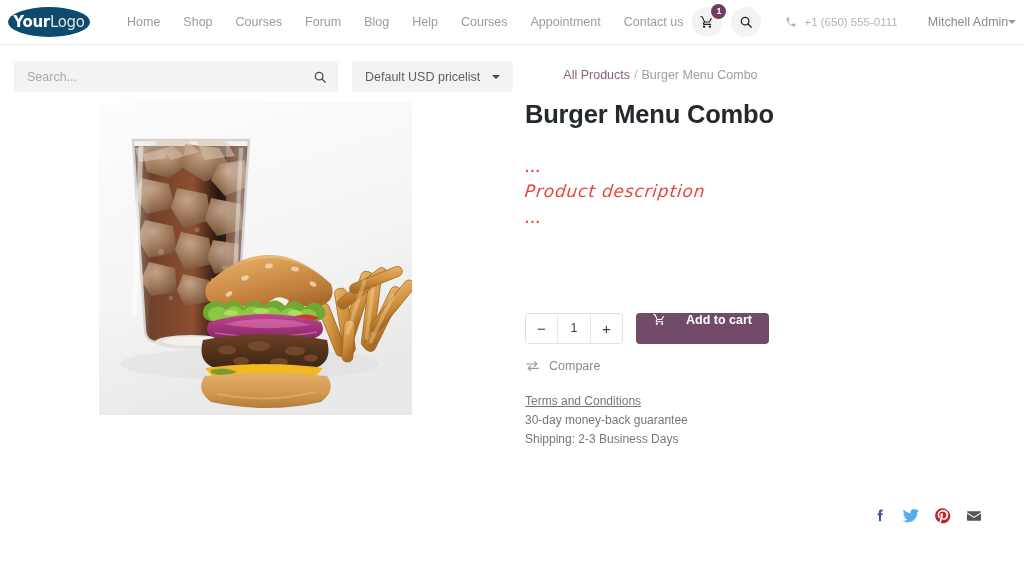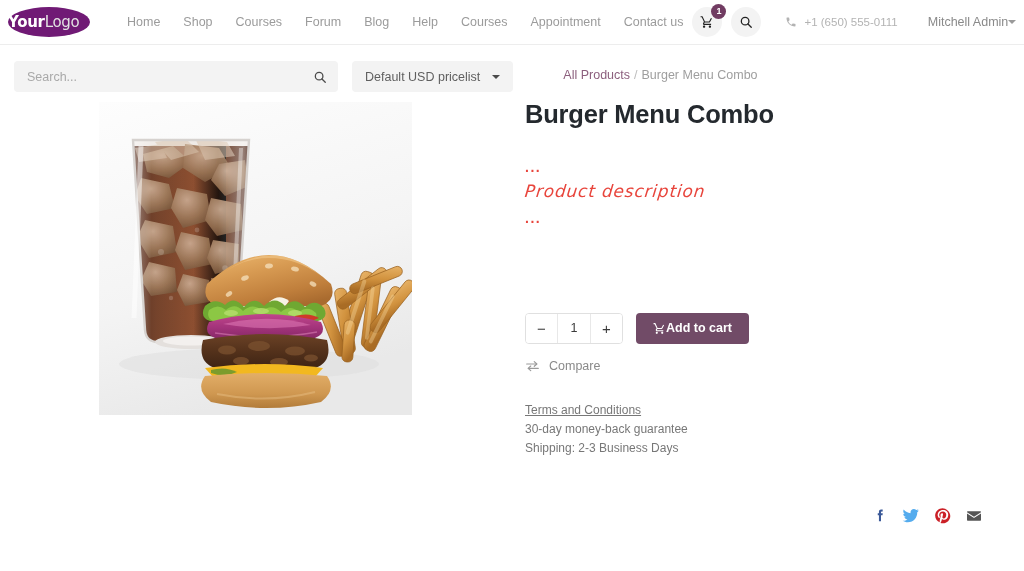--- a/index.html
+++ b/index.html
@@ -17,23 +17,23 @@
     height: 45px;
     background: #ffffff;
     border-bottom: 1px solid #ededed;
     display: flex;
     align-items: center;
     padding: 0 10px 0 8px;
   }
   .logo-wrap { width: 82px; height: 30px; position: relative; flex: 0 0 auto; }
   .logo-ellipse {
     position: absolute; inset: 0;
-    background: #701a75;
+    background: #0c4a6e;
     border-radius: 50% / 50%;
-    display: flex; align-items: center; 
+    display: flex; align-items: center; justify-content: center;
   }
   .logo-text {
     font-size: 15px; font-weight: bold; letter-spacing: -0.3px;
     color: #ffffff; line-height: 1;
     font-family: "DejaVu Sans", sans-serif;
     white-space: nowrap;
   }
   .logo-text .lg-second { color: #e2e2e2; font-weight: normal; }
 
   .main-nav { display: flex; align-items: center; margin-left: 28px; gap: 5px; }
@@ -187,36 +187,36 @@
   .qty-input {
     width: 34px; height: 100%;
     border: none; border-left: 1px solid #e8e8e8; border-right: 1px solid #e8e8e8;
     text-align: center; font-size: 12.5px; color: #3b3b3b;
     outline: none; font-family: "Liberation Sans", sans-serif;
   }
   .add-cart-btn {
     margin-left: 13px;
     height: 31px;
     background: #714b67; color: #fff; border: none; border-radius: 4px;
-    display: flex; align-items: center; gap: 0;
+    display: flex; align-items: flex-start; gap: 20px;
     padding: 0 17px; cursor: pointer;
     font-size: 12.5px; font-weight: bold;
     font-family: "Liberation Sans", sans-serif;
     white-space: nowrap;
   }
 
   .mini-link {
     display: flex; align-items: center; gap: 9px;
     font-size: 12.5px; color: #8a8a8a; cursor: pointer;
     text-decoration: none; white-space: nowrap;
   }
   .wishlist-row { margin-top: 19px; }
   .compare-row { margin-top: 15px; }
 
-  .terms-block { margin-top: 28px; font-size: 12px; color: #777777; line-height: 1.6; }
+  .terms-block { margin-top: 19px; font-size: 12px; color: #777777; line-height: 1.6; }
   .terms-link { color: #777777; text-decoration: underline; cursor: pointer; }
 
   .socials {
     position: absolute; right: 41px; top: 507px;
     display: flex; align-items: center; gap: 14px;
   }
   .social-ico { cursor: pointer; display: block; }
 
   .icon { display: inline-flex; align-items: center; justify-content: center; }
 </style>

